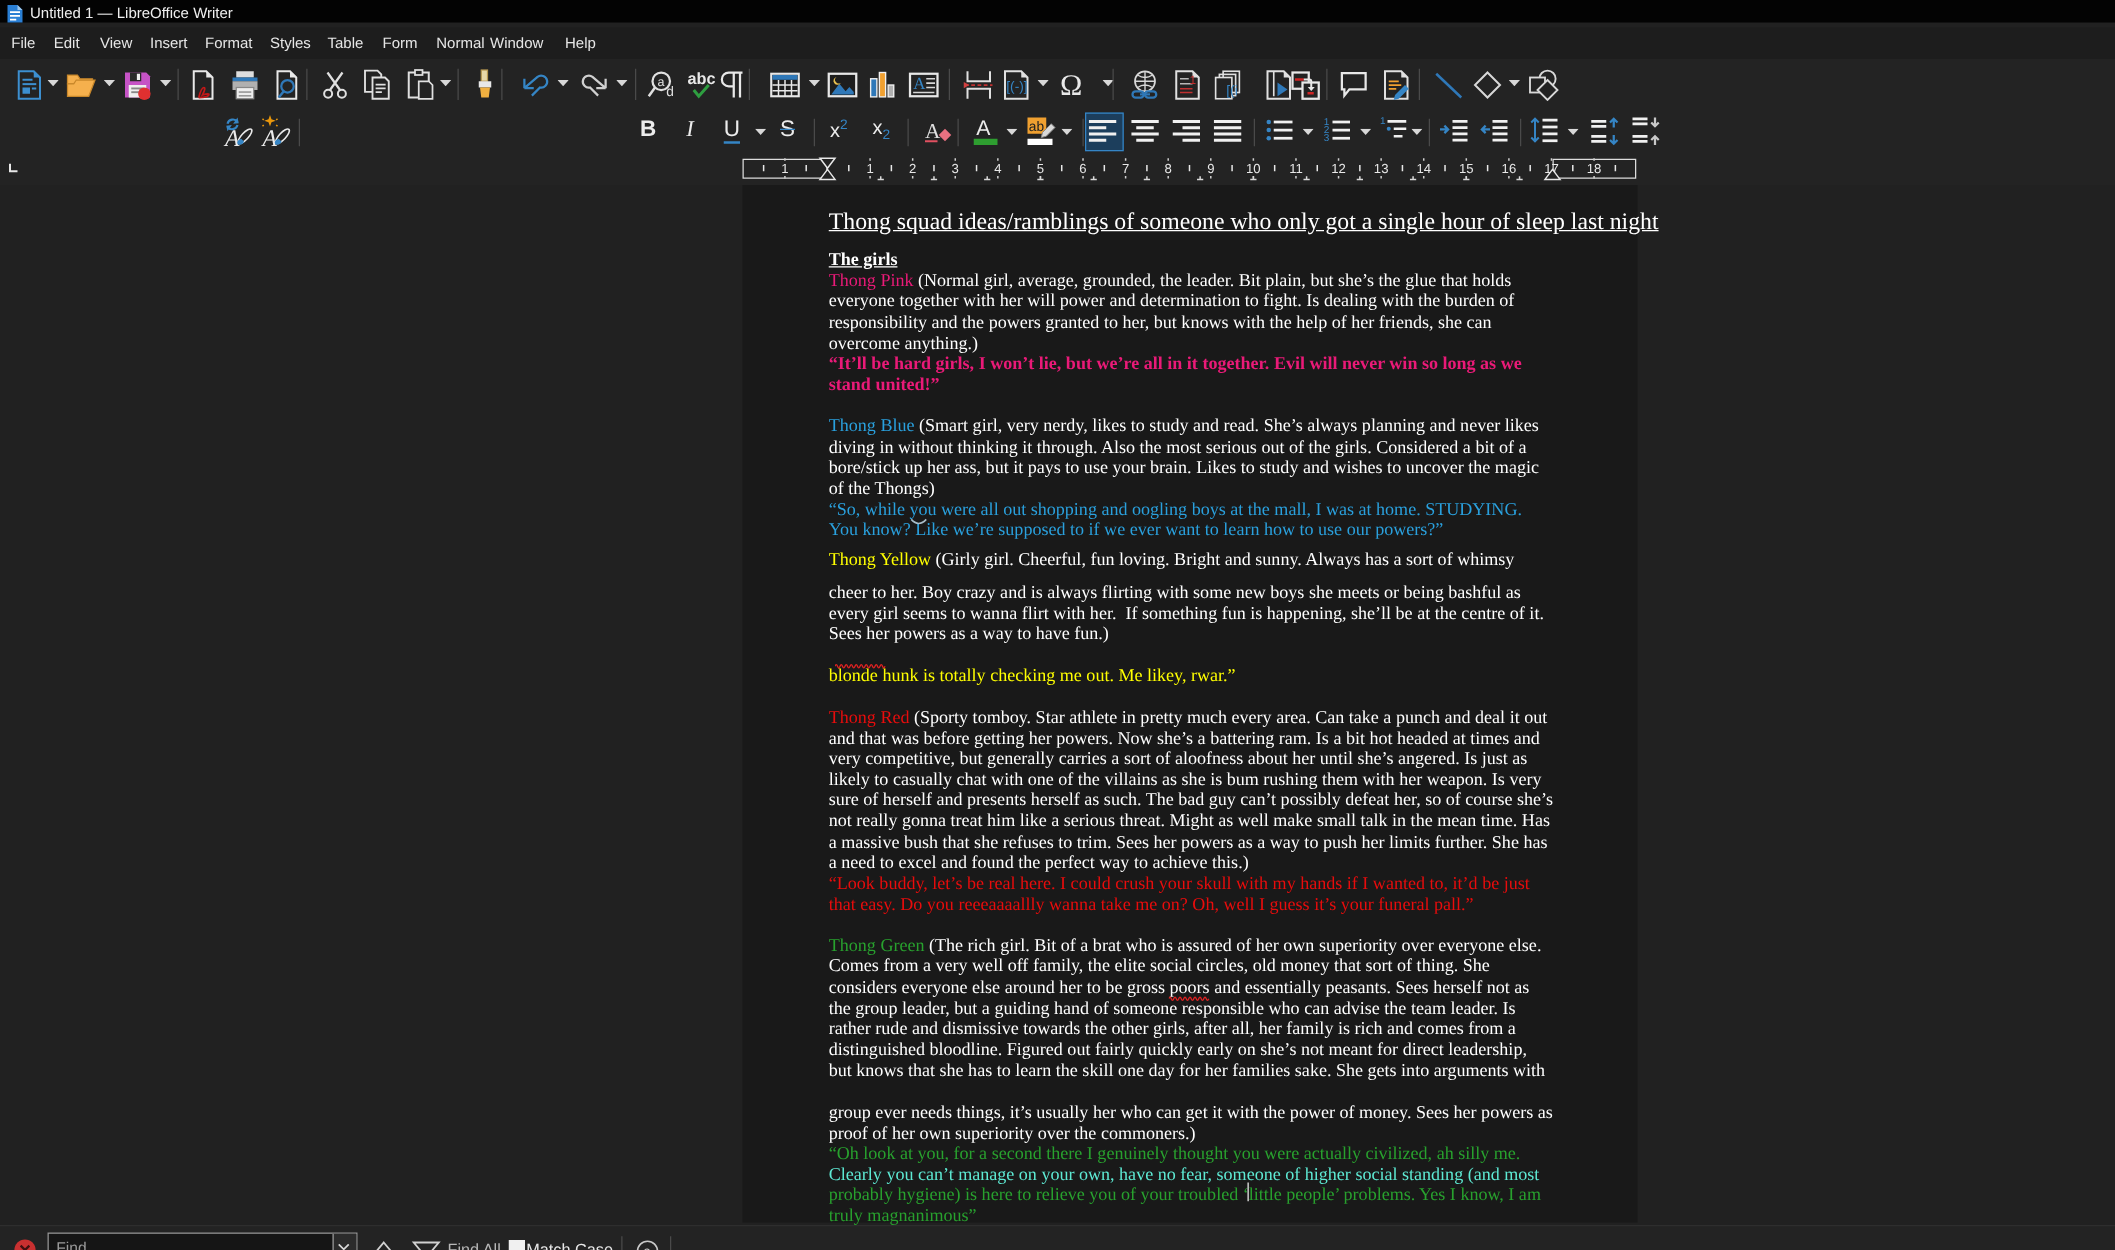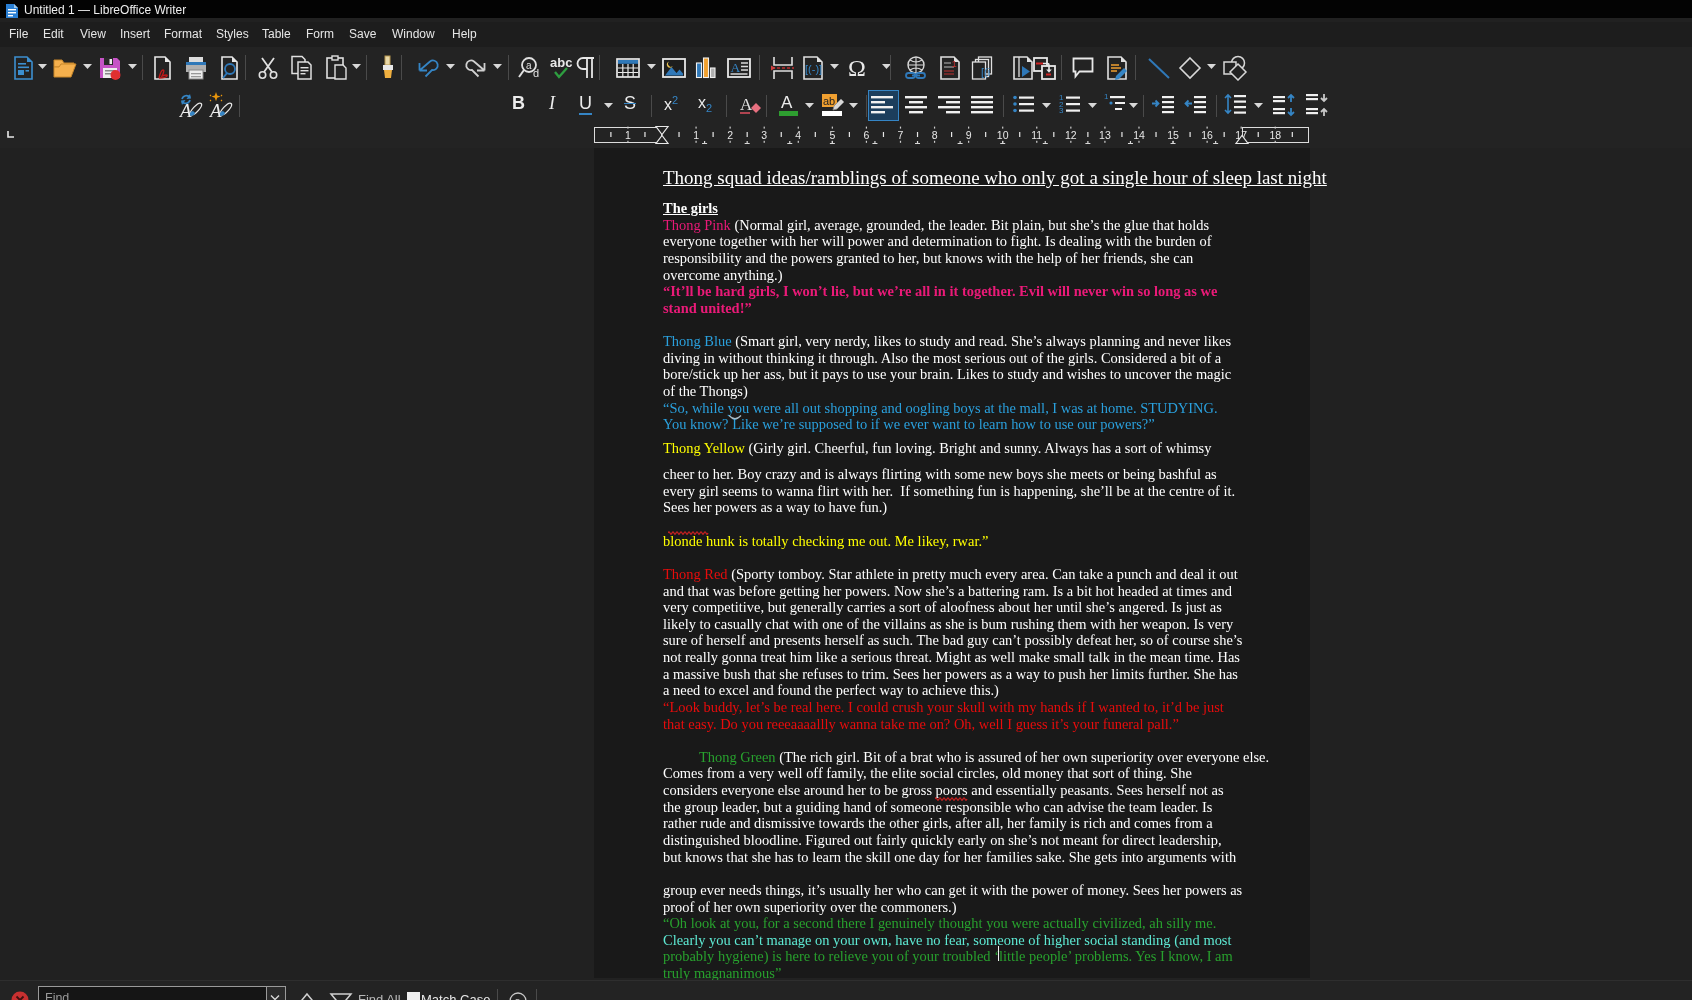--- a/index.html
+++ b/index.html
@@ -39,21 +39,21 @@
 </div>
 <div id="menubar">
 <span style="left:9px">File</span>
 <span style="left:43px">Edit</span>
 <span style="left:80px">View</span>
 <span style="left:120px">Insert</span>
 <span style="left:164px">Format</span>
 <span style="left:216px">Styles</span>
 <span style="left:262px">Table</span>
 <span style="left:306px">Form</span>
-<span style="left:349px">Save</span>
+<span style="left:349px">Normal</span>
 <span style="left:392px">Window</span>
 <span style="left:452px">Help</span>
 </div>
 <div id="tb1">
     <svg class="icon" style="left:11px" width="26" height="26" viewBox="0 0 26 26">
       <path d="M4,2 h12 l5,5 v17 h-17 z" fill="none" stroke="#3c8fd0" stroke-width="1.6"></path>
       <path d="M16,2 l5,5 h-5 z" fill="#3c8fd0"></path>
       <rect x="7" y="8" width="8" height="1.6" fill="#3c8fd0"></rect>
       <rect x="7" y="11.5" width="11" height="1.6" fill="#3c8fd0"></rect>
       <rect x="7" y="15" width="6" height="5" fill="#3c8fd0"></rect>
@@ -565,21 +565,21 @@
       <div class="ln doc" style="top:434.55px;"><span>and that was before getting her powers. Now she’s a battering ram. Is a bit hot headed at times and</span></div>
       <div class="ln doc" style="top:467.81px;"><span>likely to casually chat with one of the villains as she is bum rushing them with her weapon. Is very</span></div>
       <div class="ln doc" style="top:451.18px;"><span>very competitive, but generally carries a sort of aloofness about her until she’s angered. Is just as</span></div>
       <div class="ln doc" style="top:484.44px;"><span>sure of herself and presents herself as such. The bad guy can’t possibly defeat her, so of course she’s</span></div>
       <div class="ln doc" style="top:501.07px;"><span>not really gonna treat him like a serious threat. Might as well make small talk in the mean time. Has</span></div>
       <div class="ln doc" style="top:517.70px;"><span>a massive bush that she refuses to trim. Sees her powers as a way to push her limits further. She has</span></div>
       <div class="ln doc" style="top:534.33px;"><span>a need to excel and found the perfect way to achieve this.)</span></div>
       <div class="ln doc" style="top:550.96px;"><span style="color:#e80c0c">“Look buddy, let’s be real here. I could crush your skull with my hands if I wanted to, it’d be just</span></div>
       <div class="ln doc" style="top:567.59px;"><span style="color:#e80c0c">that easy. Do you reeeaaaallly wanna take me on? Oh, well I guess it’s your funeral pall.”</span></div>
       <div class="ln doc" style="top:584.22px;"></div>
-      <div class="ln doc" style="top:600.85px;margin-left:36px;"><span style="color:#28a12e">Thong Green </span><span>(The rich girl. Bit of a brat who is assured of her own superiority over everyone else.</span></div>
+      <div class="ln doc" style="top:600.85px;"><span style="color:#28a12e">Thong Green </span><span>(The rich girl. Bit of a brat who is assured of her own superiority over everyone else.</span></div>
       <div class="ln doc" style="top:617.48px;"><span>Comes from a very well off family, the elite social circles, old money that sort of thing. She</span></div>
       <div class="ln doc" style="top:634.11px;"><span>considers everyone else around her to be gross poors and essentially peasants. Sees herself not as</span></div>
       <div class="ln doc" style="top:650.74px;"><span>the group leader, but a guiding hand of someone responsible who can advise the team leader. Is</span></div>
       <div class="ln doc" style="top:667.37px;"><span>rather rude and dismissive towards the other girls, after all, her family is rich and comes from a</span></div>
       <div class="ln doc" style="top:684.00px;"><span>distinguished bloodline. Figured out fairly quickly early on she’s not meant for direct leadership,</span></div>
       <div class="ln doc" style="top:700.63px;"><span>but knows that she has to learn the skill one day for her families sake. She gets into arguments with</span></div>
       <div class="ln doc" style="top:733.89px;"><span>group ever needs things, it’s usually her who can get it with the power of money. Sees her powers as</span></div>
       <div class="ln doc" style="top:750.52px;"><span>proof of her own superiority over the commoners.)</span></div>
       <div class="ln doc" style="top:767.15px;"><span style="color:#28a12e">“Oh look at you, for a second there I genuinely thought you were actually civilized, ah silly me.</span></div>
       <div class="ln doc" style="top:783.78px;"><span style="color:#5eead4">Clearly you can’t manage on your own, have no fear, someone of higher social standing (and most</span></div>

